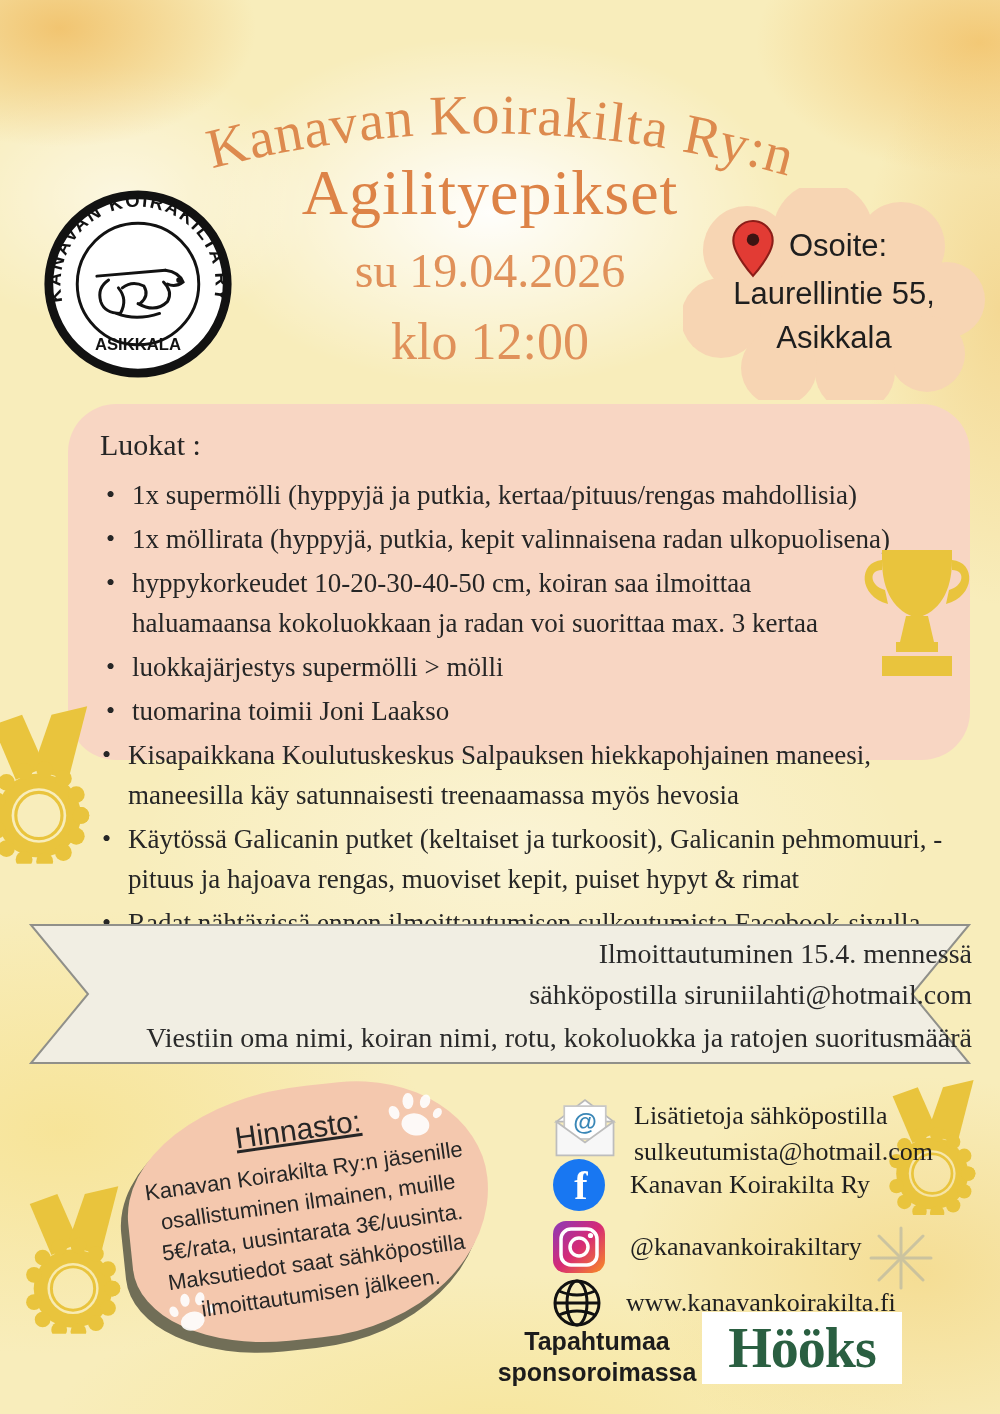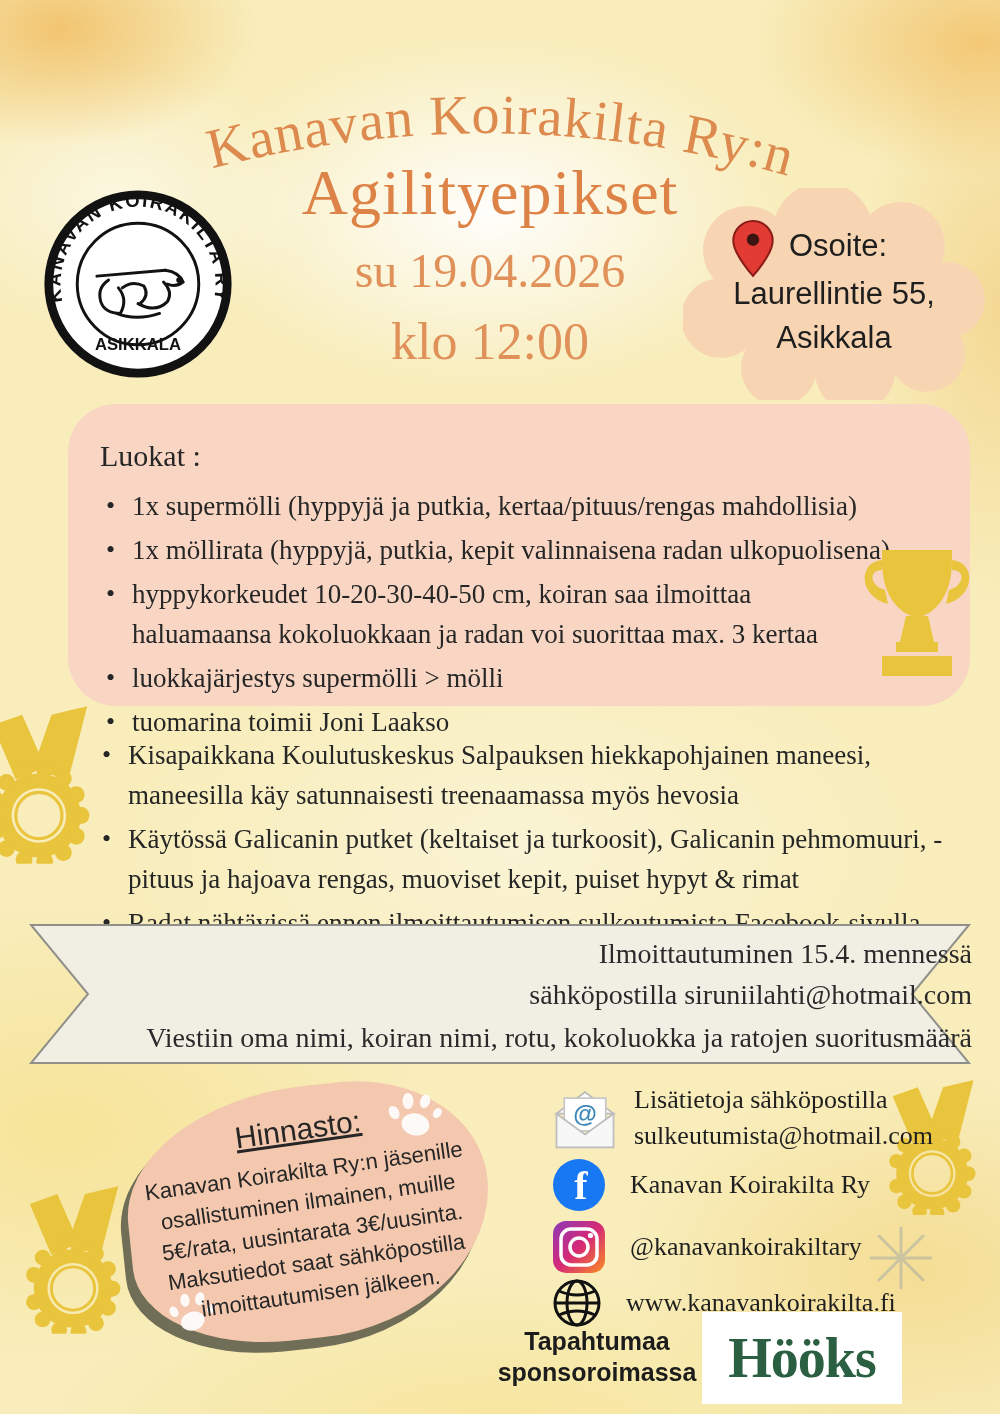--- a/index.html
+++ b/index.html
@@ -24,21 +24,21 @@
   .event-date{left:0;top:243px;width:980px;text-align:center;font-size:48px;color:#e0915a;}
   .event-time{left:0;top:312px;width:980px;text-align:center;font-size:52px;color:#e0915a;}
   
   .cloud-wrap{left:683px;top:188px;width:302px;height:212px;}
   .cloud-text{position:absolute;width:100%;text-align:center;font-family:"Liberation Sans",sans-serif;color:#1e1e1e;}
   .addr-label{left:60px;top:40px;width:190px;font-size:31px;}
   .addr-1{top:88px;font-size:31px;}
   .addr-2{top:132px;font-size:31px;}
   .pin{position:absolute;left:48px;top:32px;width:44px;height:58px;}
   
-  .classes-box{left:68px;top:404px;width:902px;height:302px;background:#f8d6c3;border-radius:48px;box-sizing:border-box;padding:35px 28px 0 32px;}
+  .classes-box{left:68px;top:404px;width:902px;height:356px;background:#f8d6c3;border-radius:48px;box-sizing:border-box;padding:24px 28px 0 32px;}
   .classes-title{font-size:30px;}
   ul.blist{list-style:none;margin:14px 0 0 0;padding:0;}
   ul.blist li{position:relative;padding-left:32px;font-size:27px;line-height:1.48;margin-bottom:4px;}
   ul.blist li::before{content:"•";position:absolute;left:6px;top:0;font-size:26px;}
   
   .details{left:96px;top:722px;width:878px;}
   .details li{margin-bottom:6px;}
   
   .banner{left:28px;top:922px;width:944px;height:144px;}
   .banner svg{position:absolute;left:0;top:0;}
@@ -52,29 +52,29 @@
     transform:rotate(-6deg);box-shadow:-7px 9px 0 1px #716e57;}
   .pricing-inner{position:absolute;left:0;top:0;width:100%;transform:rotate(-2deg);text-align:center;}
   .pricing-title{margin:26px 0 10px 0;font-size:30px;font-weight:normal;text-decoration:underline;font-family:"Liberation Sans",sans-serif;}
   .pricing-body{padding:0 20px;font-size:22px;line-height:1.4;font-family:"Liberation Sans",sans-serif;}
   .paw{position:absolute;opacity:.9;}
   
   .contacts{left:552px;top:1082px;width:440px;height:250px;}
   .c-row{position:absolute;left:0;display:flex;align-items:center;}
   .c-text{font-size:26px;color:#1f1f1f;}
   .email-row{top:0;}
-  .email-txt{margin-left:16px;line-height:1.38;}
+  .email-txt{margin-left:16px;line-height:1.38;margin-top:16px;}
   .fb-row{top:76px;}
   .ig-row{top:138px;}
   .web-row{top:196px;}
   .c-icon{flex:0 0 auto;}
   .fb-row .c-text,.ig-row .c-text,.web-row .c-text{margin-left:24px;}
   
   .sponsor-label{left:492px;top:1326px;width:210px;text-align:center;font-size:25px;font-weight:bold;font-family:"Liberation Sans",sans-serif;color:#1c1c1c;line-height:1.25;}
-  .hooks{left:702px;top:1312px;width:200px;height:92px;background:#fff;display:flex;align-items:center;justify-content:center;}
+  .hooks{left:702px;top:1312px;width:200px;height:72px;background:#fff;display:flex;align-items:center;justify-content:center;}
   .hooks span{font-size:56px;font-weight:bold;color:#2a5f41;letter-spacing:-1px;font-family:"Liberation Serif",serif;}
   .gold{fill:#e9c43d;}
 </style>
 </head>
 <body>
 
 <div class="page">
 
   <svg class="abs arc-title-svg" viewBox="0 0 840 175">
     <defs>

